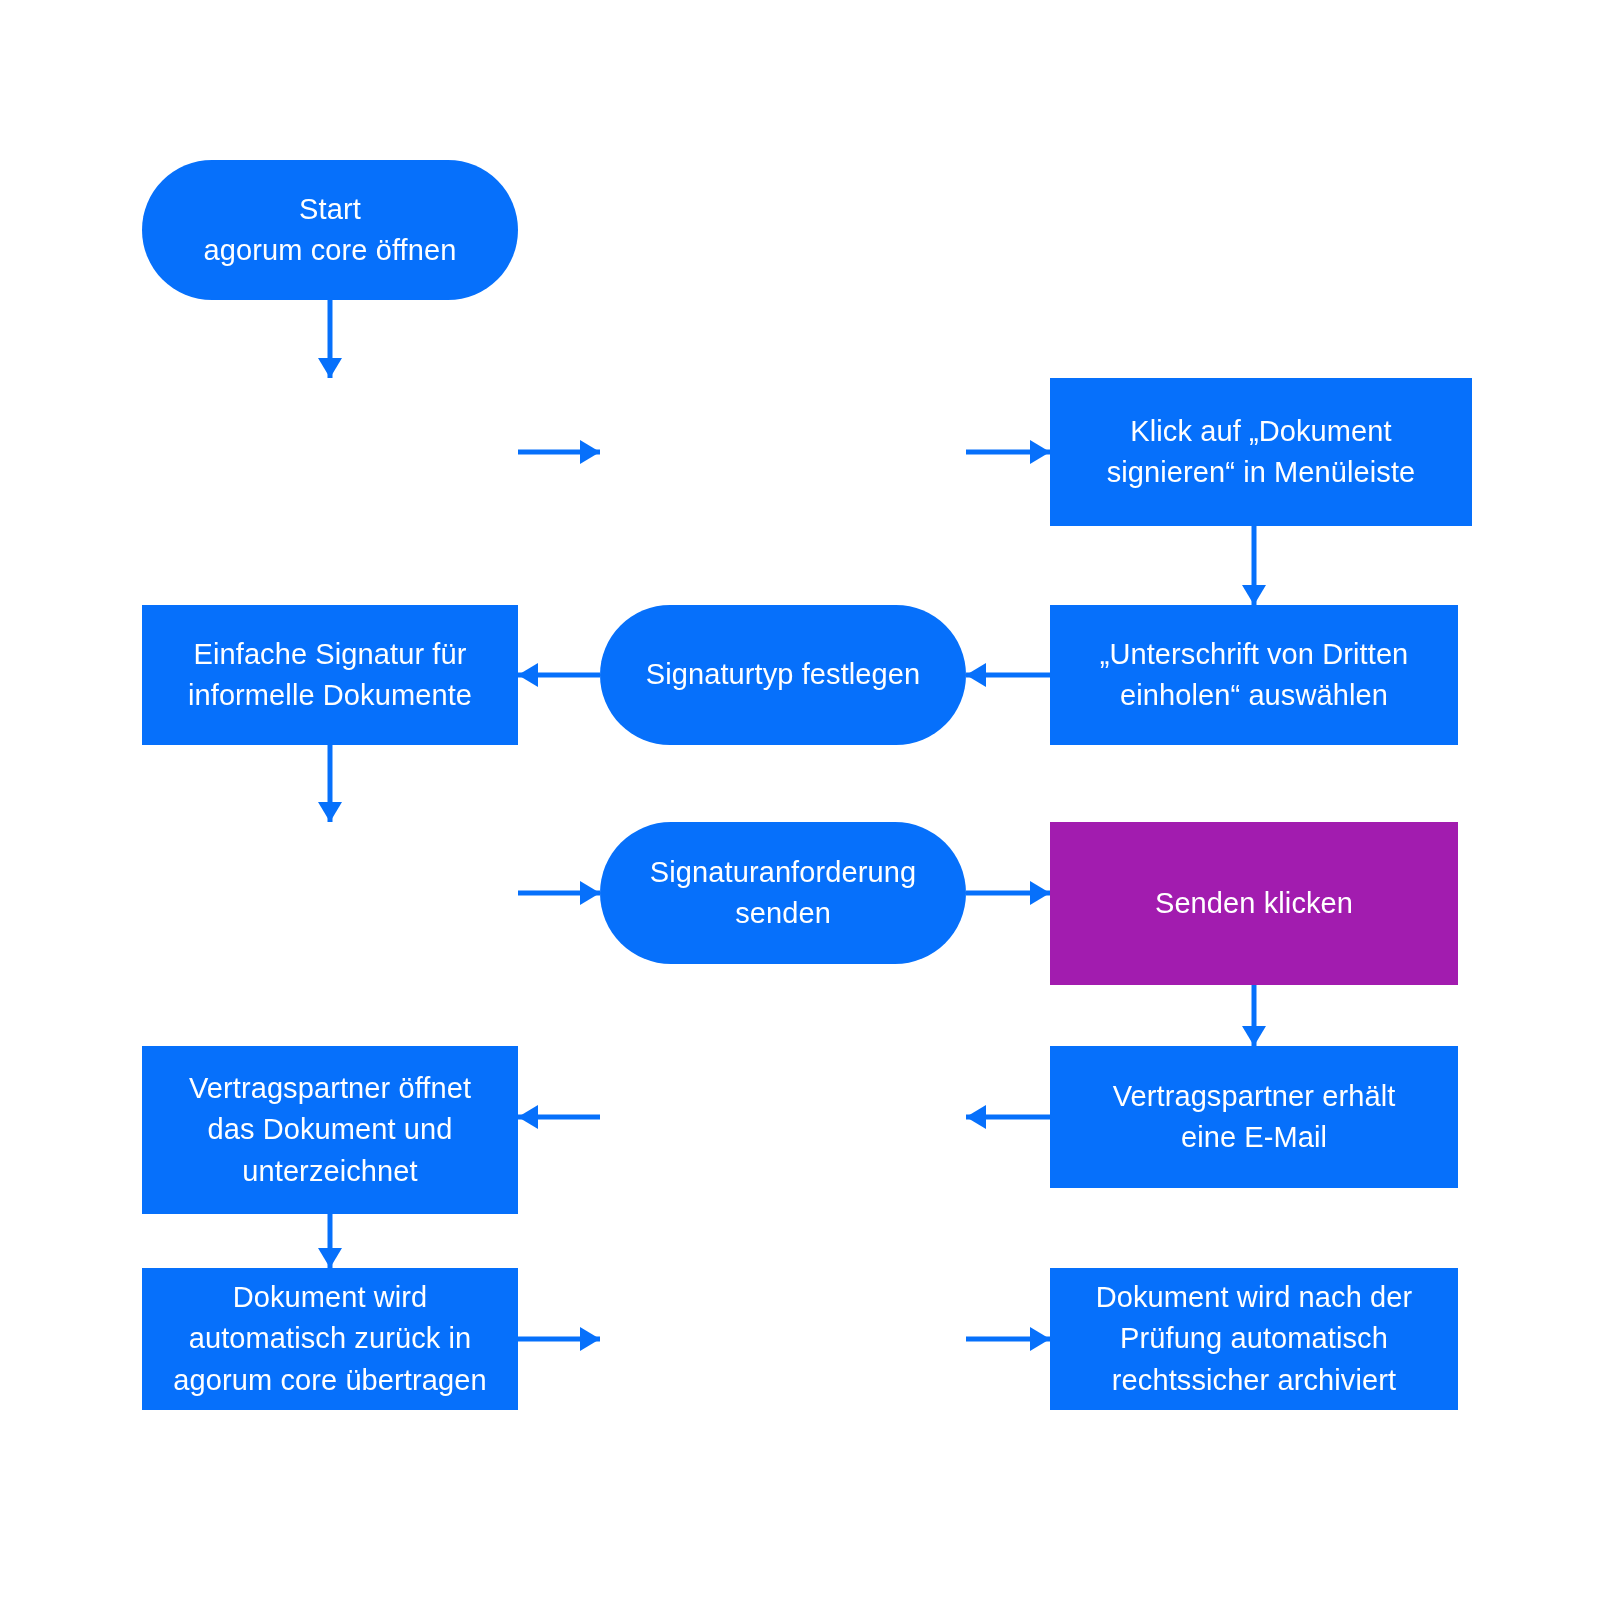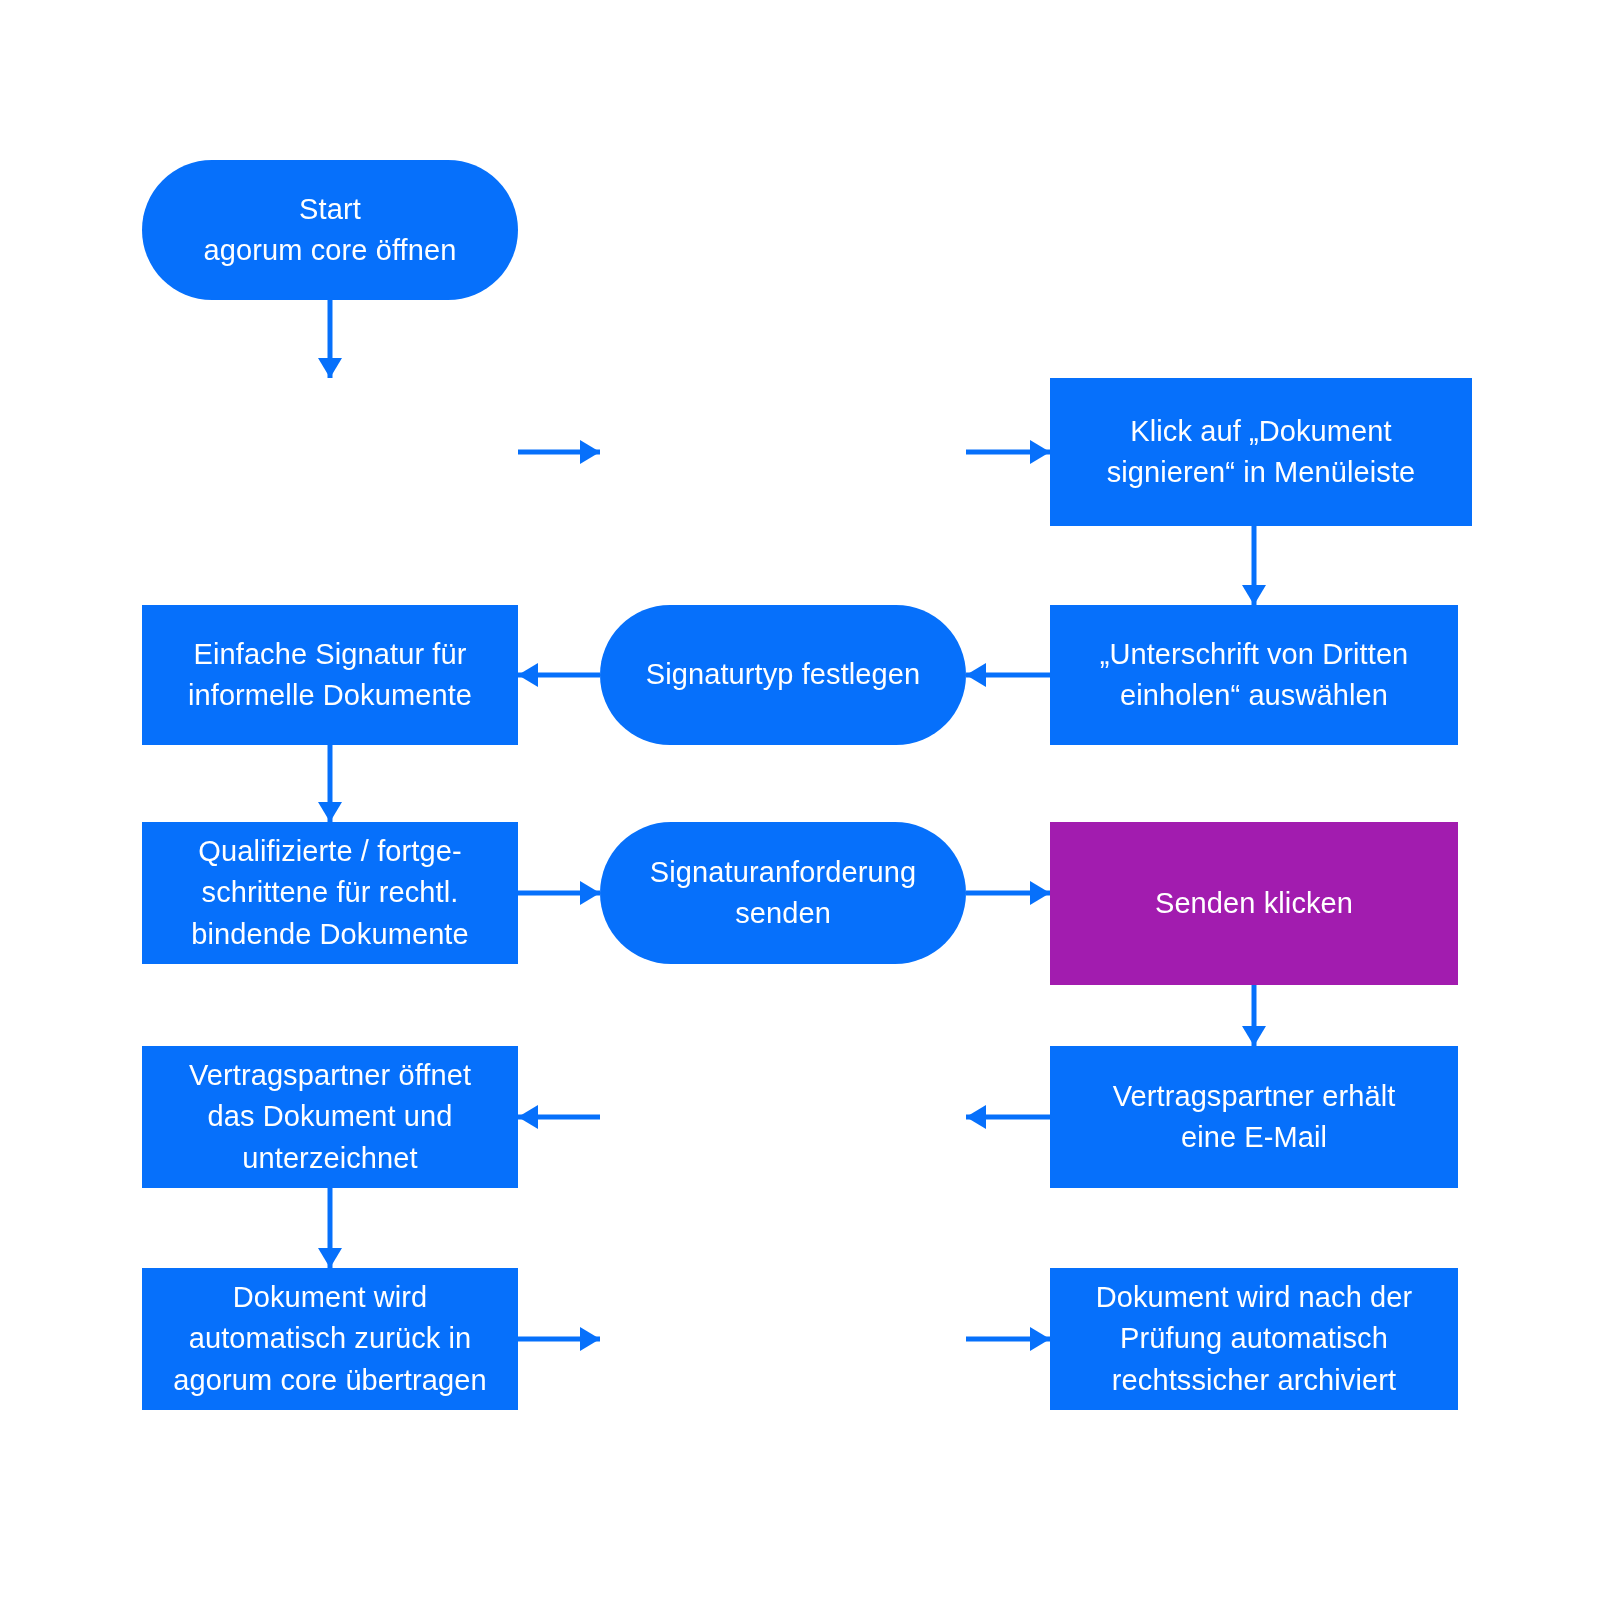--- a/index.html
+++ b/index.html
@@ -117,29 +117,26 @@
     </svg>
 <div class="node pill" style="left: 142px; top: 160px; width: 376px; height: 140px; background: rgb(6, 112, 251); color: rgb(255, 255, 255);">Start
 agorum core öffnen</div>
     <div class="node rect" style="left: 1050px; top: 378px; width: 422px; height: 148px; background: rgb(6, 112, 251); color: rgb(255, 255, 255);">Klick auf „Dokument
 signieren“ in Menüleiste</div>
     <div class="node rect" style="left: 1050px; top: 605px; width: 408px; height: 140px; background: rgb(6, 112, 251); color: rgb(255, 255, 255);">„Unterschrift von Dritten
 einholen“ auswählen</div>
     <div class="node pill" style="left: 600px; top: 605px; width: 366px; height: 140px; background: rgb(6, 112, 251); color: rgb(255, 255, 255);">Signaturtyp festlegen</div>
     <div class="node rect" style="left: 142px; top: 605px; width: 376px; height: 140px; background: rgb(6, 112, 251); color: rgb(255, 255, 255);">Einfache Signatur für
 informelle Dokumente</div>
-    <div class="node rect" style="left: 142px; top: 822px; width: 376px; height: 142px; background: rgb(6, 112, 251); color: rgb(255, 255, 255);">Qualifizierte / fortge-
-schrittene für rechtl.
-bindende Dokumente</div>
     <div class="node pill" style="left: 600px; top: 822px; width: 366px; height: 142px; background: rgb(6, 112, 251); color: rgb(255, 255, 255);">Signaturanforderung
 senden</div>
     <div class="node rect" style="left: 1050px; top: 822px; width: 408px; height: 163px; background: #a21caf; color: rgb(255, 255, 255);">Senden klicken</div>
     <div class="node rect" style="left: 1050px; top: 1046px; width: 408px; height: 142px; background: rgb(6, 112, 251); color: rgb(255, 255, 255);">Vertragspartner erhält
 eine E-Mail</div>
-    <div class="node rect" style="left: 142px; top: 1046px; width: 376px; height: 142px; background: rgb(6, 112, 251); color: rgb(255, 255, 255);">Vertragspartner öffnet
+    <div class="node rect" style="left: 142px; top: 1046px; width: 376px; height: 168px; background: rgb(6, 112, 251); color: rgb(255, 255, 255);">Vertragspartner öffnet
 das Dokument und
 unterzeichnet</div>
     <div class="node rect" style="left: 142px; top: 1268px; width: 376px; height: 142px; background: rgb(6, 112, 251); color: rgb(255, 255, 255);">Dokument wird
 automatisch zurück in
 agorum core übertragen</div>
     <div class="node rect" style="left: 1050px; top: 1268px; width: 408px; height: 142px; background: rgb(6, 112, 251); color: rgb(255, 255, 255);">Dokument wird nach der
 Prüfung automatisch
 rechtssicher archiviert</div>
   </div>
 

